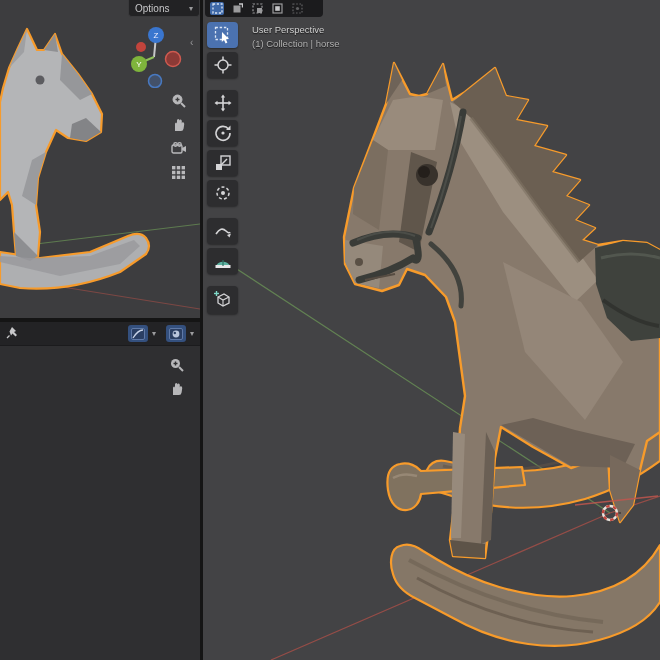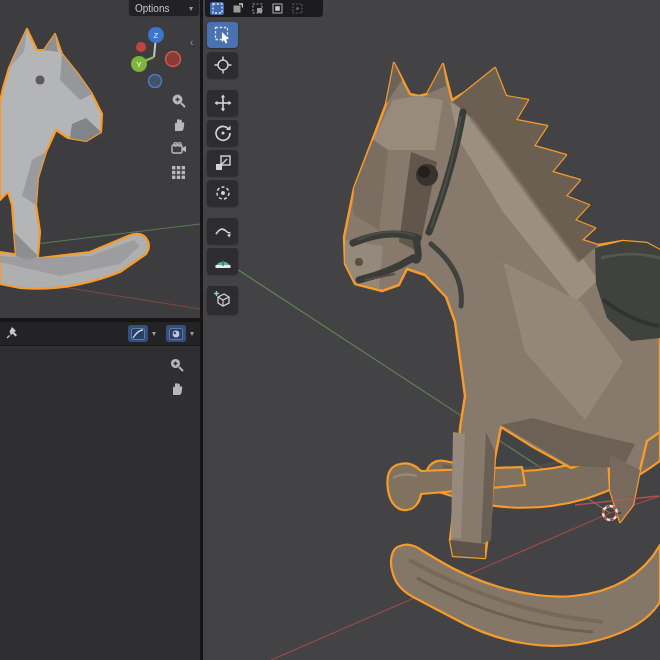--- a/index.html
+++ b/index.html
@@ -284,20 +284,24 @@
           </svg>
       </span>
       <span class="selmode">
         <svg width="11" height="11" opacity="0.55">
             <rect x="1" y="1" width="9" height="9" fill="none" stroke="#9a9a9c" stroke-width="1.2" stroke-dasharray="1.6 1.6"></rect>
             <circle cx="5.5" cy="5.5" r="1.6" fill="#9a9a9c"></circle>
           </svg>
       </span>
     </div>
 
+    <div class="abs vp-text">
+      <div>User Perspective</div>
+      <div class="l2">(1) Collection | horse</div>
+    </div>
 
     <div class="abs toolbar">
       <div class="tool-btn active">
         <svg width="18" height="18">
             <rect x="1.5" y="1.5" width="12" height="12" fill="none" stroke="#dce6f5" stroke-width="1.3" stroke-dasharray="2.4 1.8"></rect>
             <path d="M8,6 L15,13 L11.8,13.2 L13.4,16.6 L11.6,17.4 L10,14 L7.8,16 Z" fill="#fff"></path>
           </svg>
       </div>
       <div class="tool-btn">
         <svg width="18" height="18">

